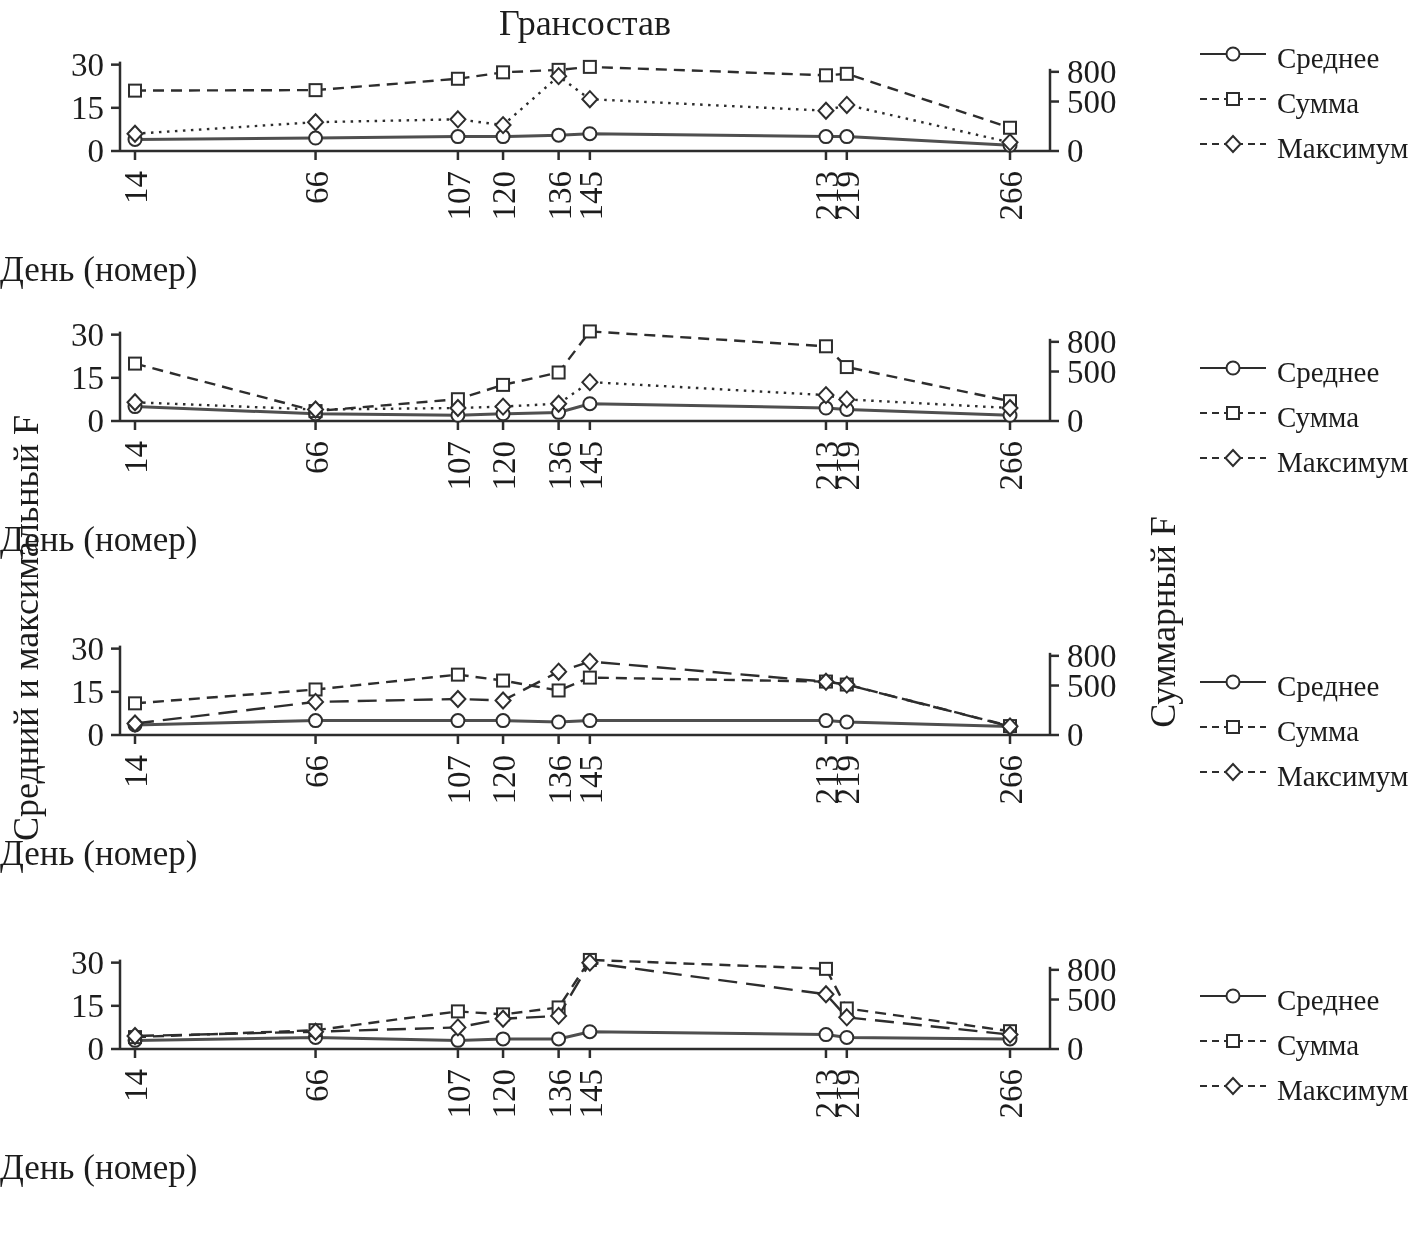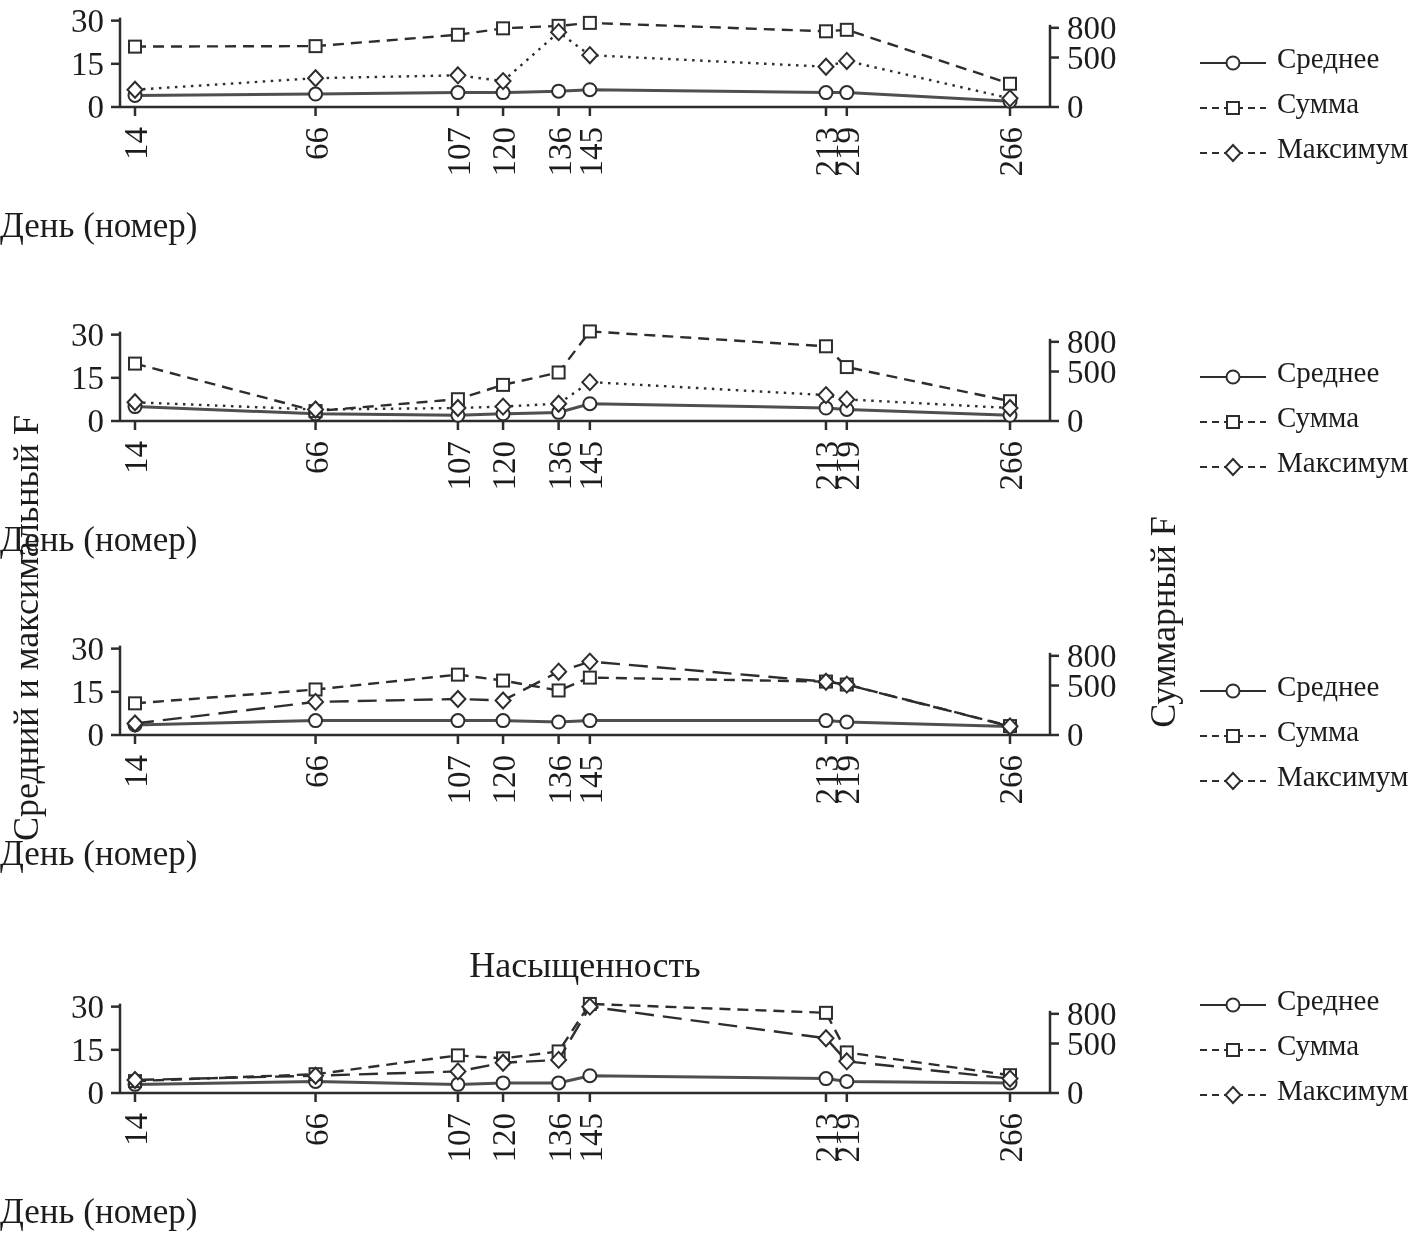--- a/index.html
+++ b/index.html
@@ -21,35 +21,134 @@
     text-align:left; font-size:35px;
   }
   .tick {
     font-size:33px; fill:#1c1c1c;
     font-family:"Liberation Serif","DejaVu Serif",serif;
   }
   .legend {
     position:absolute; left:1198px; top:42px; width:227px;
     display:flex; flex-direction:column; gap:12px;
   }
-  .legend-item { display:flex; align-items:flex-end; gap:9px; }
+  .legend-item { display:flex; align-items:flex-start; gap:9px; }
   .legend-label { font-size:29px; white-space:nowrap; }
   .side-label {
     position:absolute; white-space:nowrap; font-size:36px;
   }
   #ylabel-left  { top:628px; left:26px;   transform:translate(-50%,-50%) rotate(-90deg); }
   #ylabel-right { top:622px; left:1163px; transform:translate(-50%,-50%) rotate(-90deg); }
 </style>
 </head>
 <body>
 
 <div id="page">
 
   <div class="side-label" id="ylabel-left">Средний и максимальный F</div>
   <div class="side-label" id="ylabel-right">Суммарный F</div>
+
+  <section class="panel">
+    <div class="chart-title">Грансостав</div>
+    <svg class="plot" viewBox="0 0 1160 200">
+        <line x1="120" y1="17.63636363636364" x2="120" y2="107" stroke="#2d2d2d" stroke-width="2.5"></line>
+        <line x1="120" y1="107" x2="1050" y2="107" stroke="#2d2d2d" stroke-width="2.5"></line>
+        <line x1="1050" y1="24.83333333333333" x2="1050" y2="107" stroke="#2d2d2d" stroke-width="2.5"></line>
+        <line x1="111" y1="107" x2="120" y2="107" stroke="#2d2d2d" stroke-width="2.5"></line>
+        <text x="104" y="107" dy="0.34em" text-anchor="end" class="tick">0</text>
+        <line x1="111" y1="63.81818181818182" x2="120" y2="63.81818181818182" stroke="#2d2d2d" stroke-width="2.5"></line>
+        <text x="104" y="63.81818181818182" dy="0.34em" text-anchor="end" class="tick">15</text>
+        <line x1="111" y1="20.63636363636364" x2="120" y2="20.63636363636364" stroke="#2d2d2d" stroke-width="2.5"></line>
+        <text x="104" y="20.63636363636364" dy="0.34em" text-anchor="end" class="tick">30</text>
+        <line x1="1050" y1="107" x2="1059" y2="107" stroke="#2d2d2d" stroke-width="2.5"></line>
+        <text x="1067" y="107" dy="0.34em" text-anchor="start" class="tick">0</text>
+        <line x1="1050" y1="57.52083333333333" x2="1059" y2="57.52083333333333" stroke="#2d2d2d" stroke-width="2.5"></line>
+        <text x="1067" y="57.52083333333333" dy="0.34em" text-anchor="start" class="tick">500</text>
+        <line x1="1050" y1="27.83333333333333" x2="1059" y2="27.83333333333333" stroke="#2d2d2d" stroke-width="2.5"></line>
+        <text x="1067" y="27.83333333333333" dy="0.34em" text-anchor="start" class="tick">800</text>
+        <line x1="135" y1="107" x2="135" y2="116" stroke="#2d2d2d" stroke-width="2.5"></line>
+        <text transform="translate(147,127) rotate(-90)" text-anchor="end" class="tick">14</text>
+        <line x1="315.55555555555554" y1="107" x2="315.55555555555554" y2="116" stroke="#2d2d2d" stroke-width="2.5"></line>
+        <text transform="translate(327.55555555555554,127) rotate(-90)" text-anchor="end" class="tick">66</text>
+        <line x1="457.9166666666667" y1="107" x2="457.9166666666667" y2="116" stroke="#2d2d2d" stroke-width="2.5"></line>
+        <text transform="translate(469.9166666666667,127) rotate(-90)" text-anchor="end" class="tick">107</text>
+        <line x1="503.05555555555554" y1="107" x2="503.05555555555554" y2="116" stroke="#2d2d2d" stroke-width="2.5"></line>
+        <text transform="translate(515.0555555555555,127) rotate(-90)" text-anchor="end" class="tick">120</text>
+        <line x1="558.6111111111111" y1="107" x2="558.6111111111111" y2="116" stroke="#2d2d2d" stroke-width="2.5"></line>
+        <text transform="translate(570.6111111111111,127) rotate(-90)" text-anchor="end" class="tick">136</text>
+        <line x1="589.8611111111111" y1="107" x2="589.8611111111111" y2="116" stroke="#2d2d2d" stroke-width="2.5"></line>
+        <text transform="translate(601.8611111111111,127) rotate(-90)" text-anchor="end" class="tick">145</text>
+        <line x1="825.9722222222222" y1="107" x2="825.9722222222222" y2="116" stroke="#2d2d2d" stroke-width="2.5"></line>
+        <text transform="translate(837.9722222222222,127) rotate(-90)" text-anchor="end" class="tick">213</text>
+        <line x1="846.8055555555555" y1="107" x2="846.8055555555555" y2="116" stroke="#2d2d2d" stroke-width="2.5"></line>
+        <text transform="translate(858.8055555555555,127) rotate(-90)" text-anchor="end" class="tick">219</text>
+        <line x1="1010" y1="107" x2="1010" y2="116" stroke="#2d2d2d" stroke-width="2.5"></line>
+        <text transform="translate(1022,127) rotate(-90)" text-anchor="end" class="tick">266</text>
+        <g>
+          <path d="M135.0 95.5L315.6 94.0L457.9 92.6L503.1 92.6L558.6 91.2L589.9 89.7L826.0 92.6L846.8 92.6L1010.0 101.2" fill="none" stroke="#4f4f4f" stroke-width="3" stroke-dasharray=""></path>
+          <circle cx="135" cy="95.48484848484848" r="6.5" fill="#ffffff" stroke="#2d2d2d" stroke-width="2"></circle>
+          <circle cx="315.55555555555554" cy="94.04545454545455" r="6.5" fill="#ffffff" stroke="#2d2d2d" stroke-width="2"></circle>
+          <circle cx="457.9166666666667" cy="92.60606060606061" r="6.5" fill="#ffffff" stroke="#2d2d2d" stroke-width="2"></circle>
+          <circle cx="503.05555555555554" cy="92.60606060606061" r="6.5" fill="#ffffff" stroke="#2d2d2d" stroke-width="2"></circle>
+          <circle cx="558.6111111111111" cy="91.16666666666667" r="6.5" fill="#ffffff" stroke="#2d2d2d" stroke-width="2"></circle>
+          <circle cx="589.8611111111111" cy="89.72727272727272" r="6.5" fill="#ffffff" stroke="#2d2d2d" stroke-width="2"></circle>
+          <circle cx="825.9722222222222" cy="92.60606060606061" r="6.5" fill="#ffffff" stroke="#2d2d2d" stroke-width="2"></circle>
+          <circle cx="846.8055555555555" cy="92.60606060606061" r="6.5" fill="#ffffff" stroke="#2d2d2d" stroke-width="2"></circle>
+          <circle cx="1010" cy="101.24242424242425" r="6.5" fill="#ffffff" stroke="#2d2d2d" stroke-width="2"></circle>
+        </g>
+        <g>
+          <path d="M135.0 46.6L315.6 46.1L457.9 34.8L503.1 28.3L558.6 25.9L589.9 22.9L826.0 31.3L846.8 29.8L1010.0 83.7" fill="none" stroke="#2d2d2d" stroke-width="2.4" stroke-dasharray="11 7"></path>
+          <rect x="129" y="40.63541666666667" width="12" height="12" fill="#ffffff" stroke="#2d2d2d" stroke-width="2"></rect>
+          <rect x="309.55555555555554" y="40.140625" width="12" height="12" fill="#ffffff" stroke="#2d2d2d" stroke-width="2"></rect>
+          <rect x="451.9166666666667" y="28.76041666666667" width="12" height="12" fill="#ffffff" stroke="#2d2d2d" stroke-width="2"></rect>
+          <rect x="497.05555555555554" y="22.328125" width="12" height="12" fill="#ffffff" stroke="#2d2d2d" stroke-width="2"></rect>
+          <rect x="552.6111111111111" y="19.85416666666667" width="12" height="12" fill="#ffffff" stroke="#2d2d2d" stroke-width="2"></rect>
+          <rect x="583.8611111111111" y="16.88541666666667" width="12" height="12" fill="#ffffff" stroke="#2d2d2d" stroke-width="2"></rect>
+          <rect x="819.9722222222222" y="25.296875" width="12" height="12" fill="#ffffff" stroke="#2d2d2d" stroke-width="2"></rect>
+          <rect x="840.8055555555555" y="23.8125" width="12" height="12" fill="#ffffff" stroke="#2d2d2d" stroke-width="2"></rect>
+          <rect x="1004" y="77.74479166666667" width="12" height="12" fill="#ffffff" stroke="#2d2d2d" stroke-width="2"></rect>
+        </g>
+        <g>
+          <path d="M135.0 89.7L315.6 78.2L457.9 75.3L503.1 81.1L558.6 32.2L589.9 55.2L826.0 66.7L846.8 60.9L1010.0 98.4" fill="none" stroke="#2d2d2d" stroke-width="2.4" stroke-dasharray="2.5 5.5"></path>
+          <path d="M135 81.72727272727272L142.5 89.72727272727272L135 97.72727272727272L127.5 89.72727272727272Z" fill="#ffffff" stroke="#2d2d2d" stroke-width="2"></path>
+          <path d="M315.55555555555554 70.21212121212122L323.05555555555554 78.21212121212122L315.55555555555554 86.21212121212122L308.05555555555554 78.21212121212122Z" fill="#ffffff" stroke="#2d2d2d" stroke-width="2"></path>
+          <path d="M457.9166666666667 67.33333333333334L465.4166666666667 75.33333333333334L457.9166666666667 83.33333333333334L450.4166666666667 75.33333333333334Z" fill="#ffffff" stroke="#2d2d2d" stroke-width="2"></path>
+          <path d="M503.05555555555554 73.0909090909091L510.55555555555554 81.0909090909091L503.05555555555554 89.0909090909091L495.55555555555554 81.0909090909091Z" fill="#ffffff" stroke="#2d2d2d" stroke-width="2"></path>
+          <path d="M558.6111111111111 24.151515151515156L566.1111111111111 32.151515151515156L558.6111111111111 40.151515151515156L551.1111111111111 32.151515151515156Z" fill="#ffffff" stroke="#2d2d2d" stroke-width="2"></path>
+          <path d="M589.8611111111111 47.18181818181819L597.3611111111111 55.18181818181819L589.8611111111111 63.18181818181819L582.3611111111111 55.18181818181819Z" fill="#ffffff" stroke="#2d2d2d" stroke-width="2"></path>
+          <path d="M825.9722222222222 58.69696969696969L833.4722222222222 66.69696969696969L825.9722222222222 74.69696969696969L818.4722222222222 66.69696969696969Z" fill="#ffffff" stroke="#2d2d2d" stroke-width="2"></path>
+          <path d="M846.8055555555555 52.93939393939394L854.3055555555555 60.93939393939394L846.8055555555555 68.93939393939394L839.3055555555555 60.93939393939394Z" fill="#ffffff" stroke="#2d2d2d" stroke-width="2"></path>
+          <path d="M1010 90.36363636363636L1017.5 98.36363636363636L1010 106.36363636363636L1002.5 98.36363636363636Z" fill="#ffffff" stroke="#2d2d2d" stroke-width="2"></path>
+        </g>
+      </svg>
+    <div class="xlabel">День (номер)</div>
+    <div class="legend">
+        <div class="legend-item">
+          <svg width="70" height="24">
+            <line x1="2" y1="12" x2="68" y2="12" stroke="#2d2d2d" stroke-width="2.2" stroke-dasharray=""></line>
+            <circle cx="35" cy="12" r="6.5" fill="#ffffff" stroke="#2d2d2d" stroke-width="2"></circle>
+          </svg>
+          <span class="legend-label">Среднее</span>
+        </div>
+        <div class="legend-item">
+          <svg width="70" height="24">
+            <line x1="2" y1="12" x2="68" y2="12" stroke="#2d2d2d" stroke-width="2.2" stroke-dasharray="7 5"></line>
+            <rect x="29" y="6" width="12" height="12" fill="#ffffff" stroke="#2d2d2d" stroke-width="2"></rect>
+          </svg>
+          <span class="legend-label">Сумма</span>
+        </div>
+        <div class="legend-item">
+          <svg width="70" height="24">
+            <line x1="2" y1="12" x2="68" y2="12" stroke="#2d2d2d" stroke-width="2.2" stroke-dasharray="7 5"></line>
+            <path d="M35 4L42.5 12L35 20L27.5 12Z" fill="#ffffff" stroke="#2d2d2d" stroke-width="2"></path>
+          </svg>
+          <span class="legend-label">Максимум</span>
+        </div>
+      </div>
+  </section>
 
   <section class="panel">
     <svg class="plot" viewBox="0 0 1160 200">
         <line x1="120" y1="17.63636363636364" x2="120" y2="107" stroke="#2d2d2d" stroke-width="2.5"></line>
         <line x1="120" y1="107" x2="1050" y2="107" stroke="#2d2d2d" stroke-width="2.5"></line>
         <line x1="1050" y1="24.83333333333333" x2="1050" y2="107" stroke="#2d2d2d" stroke-width="2.5"></line>
         <line x1="111" y1="107" x2="120" y2="107" stroke="#2d2d2d" stroke-width="2.5"></line>
         <text x="104" y="107" dy="0.34em" text-anchor="end" class="tick">0</text>
         <line x1="111" y1="63.81818181818182" x2="120" y2="63.81818181818182" stroke="#2d2d2d" stroke-width="2.5"></line>
         <text x="104" y="63.81818181818182" dy="0.34em" text-anchor="end" class="tick">15</text>
@@ -73,54 +172,54 @@
         <text transform="translate(570.6111111111111,127) rotate(-90)" text-anchor="end" class="tick">136</text>
         <line x1="589.8611111111111" y1="107" x2="589.8611111111111" y2="116" stroke="#2d2d2d" stroke-width="2.5"></line>
         <text transform="translate(601.8611111111111,127) rotate(-90)" text-anchor="end" class="tick">145</text>
         <line x1="825.9722222222222" y1="107" x2="825.9722222222222" y2="116" stroke="#2d2d2d" stroke-width="2.5"></line>
         <text transform="translate(837.9722222222222,127) rotate(-90)" text-anchor="end" class="tick">213</text>
         <line x1="846.8055555555555" y1="107" x2="846.8055555555555" y2="116" stroke="#2d2d2d" stroke-width="2.5"></line>
         <text transform="translate(858.8055555555555,127) rotate(-90)" text-anchor="end" class="tick">219</text>
         <line x1="1010" y1="107" x2="1010" y2="116" stroke="#2d2d2d" stroke-width="2.5"></line>
         <text transform="translate(1022,127) rotate(-90)" text-anchor="end" class="tick">266</text>
         <g>
-          <path d="M135.0 95.5L315.6 94.0L457.9 92.6L503.1 92.6L558.6 91.2L589.9 89.7L826.0 92.6L846.8 92.6L1010.0 101.2" fill="none" stroke="#4f4f4f" stroke-width="3" stroke-dasharray=""></path>
-          <circle cx="135" cy="95.48484848484848" r="6.5" fill="#ffffff" stroke="#2d2d2d" stroke-width="2"></circle>
-          <circle cx="315.55555555555554" cy="94.04545454545455" r="6.5" fill="#ffffff" stroke="#2d2d2d" stroke-width="2"></circle>
-          <circle cx="457.9166666666667" cy="92.60606060606061" r="6.5" fill="#ffffff" stroke="#2d2d2d" stroke-width="2"></circle>
-          <circle cx="503.05555555555554" cy="92.60606060606061" r="6.5" fill="#ffffff" stroke="#2d2d2d" stroke-width="2"></circle>
-          <circle cx="558.6111111111111" cy="91.16666666666667" r="6.5" fill="#ffffff" stroke="#2d2d2d" stroke-width="2"></circle>
+          <path d="M135.0 92.6L315.6 99.8L457.9 101.2L503.1 99.8L558.6 98.4L589.9 89.7L826.0 94.0L846.8 95.5L1010.0 101.2" fill="none" stroke="#4f4f4f" stroke-width="3" stroke-dasharray=""></path>
+          <circle cx="135" cy="92.60606060606061" r="6.5" fill="#ffffff" stroke="#2d2d2d" stroke-width="2"></circle>
+          <circle cx="315.55555555555554" cy="99.8030303030303" r="6.5" fill="#ffffff" stroke="#2d2d2d" stroke-width="2"></circle>
+          <circle cx="457.9166666666667" cy="101.24242424242425" r="6.5" fill="#ffffff" stroke="#2d2d2d" stroke-width="2"></circle>
+          <circle cx="503.05555555555554" cy="99.8030303030303" r="6.5" fill="#ffffff" stroke="#2d2d2d" stroke-width="2"></circle>
+          <circle cx="558.6111111111111" cy="98.36363636363636" r="6.5" fill="#ffffff" stroke="#2d2d2d" stroke-width="2"></circle>
           <circle cx="589.8611111111111" cy="89.72727272727272" r="6.5" fill="#ffffff" stroke="#2d2d2d" stroke-width="2"></circle>
-          <circle cx="825.9722222222222" cy="92.60606060606061" r="6.5" fill="#ffffff" stroke="#2d2d2d" stroke-width="2"></circle>
-          <circle cx="846.8055555555555" cy="92.60606060606061" r="6.5" fill="#ffffff" stroke="#2d2d2d" stroke-width="2"></circle>
+          <circle cx="825.9722222222222" cy="94.04545454545455" r="6.5" fill="#ffffff" stroke="#2d2d2d" stroke-width="2"></circle>
+          <circle cx="846.8055555555555" cy="95.48484848484848" r="6.5" fill="#ffffff" stroke="#2d2d2d" stroke-width="2"></circle>
           <circle cx="1010" cy="101.24242424242425" r="6.5" fill="#ffffff" stroke="#2d2d2d" stroke-width="2"></circle>
         </g>
         <g>
-          <path d="M135.0 46.6L315.6 46.1L457.9 34.8L503.1 28.3L558.6 25.9L589.9 22.9L826.0 31.3L846.8 29.8L1010.0 83.7" fill="none" stroke="#2d2d2d" stroke-width="2.4" stroke-dasharray="11 7"></path>
-          <rect x="129" y="40.63541666666667" width="12" height="12" fill="#ffffff" stroke="#2d2d2d" stroke-width="2"></rect>
-          <rect x="309.55555555555554" y="40.140625" width="12" height="12" fill="#ffffff" stroke="#2d2d2d" stroke-width="2"></rect>
-          <rect x="451.9166666666667" y="28.76041666666667" width="12" height="12" fill="#ffffff" stroke="#2d2d2d" stroke-width="2"></rect>
-          <rect x="497.05555555555554" y="22.328125" width="12" height="12" fill="#ffffff" stroke="#2d2d2d" stroke-width="2"></rect>
-          <rect x="552.6111111111111" y="19.85416666666667" width="12" height="12" fill="#ffffff" stroke="#2d2d2d" stroke-width="2"></rect>
-          <rect x="583.8611111111111" y="16.88541666666667" width="12" height="12" fill="#ffffff" stroke="#2d2d2d" stroke-width="2"></rect>
-          <rect x="819.9722222222222" y="25.296875" width="12" height="12" fill="#ffffff" stroke="#2d2d2d" stroke-width="2"></rect>
-          <rect x="840.8055555555555" y="23.8125" width="12" height="12" fill="#ffffff" stroke="#2d2d2d" stroke-width="2"></rect>
-          <rect x="1004" y="77.74479166666667" width="12" height="12" fill="#ffffff" stroke="#2d2d2d" stroke-width="2"></rect>
-        </g>
-        <g>
-          <path d="M135.0 89.7L315.6 78.2L457.9 75.3L503.1 81.1L558.6 32.2L589.9 55.2L826.0 66.7L846.8 60.9L1010.0 98.4" fill="none" stroke="#2d2d2d" stroke-width="2.4" stroke-dasharray="2.5 5.5"></path>
-          <path d="M135 81.72727272727272L142.5 89.72727272727272L135 97.72727272727272L127.5 89.72727272727272Z" fill="#ffffff" stroke="#2d2d2d" stroke-width="2"></path>
-          <path d="M315.55555555555554 70.21212121212122L323.05555555555554 78.21212121212122L315.55555555555554 86.21212121212122L308.05555555555554 78.21212121212122Z" fill="#ffffff" stroke="#2d2d2d" stroke-width="2"></path>
-          <path d="M457.9166666666667 67.33333333333334L465.4166666666667 75.33333333333334L457.9166666666667 83.33333333333334L450.4166666666667 75.33333333333334Z" fill="#ffffff" stroke="#2d2d2d" stroke-width="2"></path>
-          <path d="M503.05555555555554 73.0909090909091L510.55555555555554 81.0909090909091L503.05555555555554 89.0909090909091L495.55555555555554 81.0909090909091Z" fill="#ffffff" stroke="#2d2d2d" stroke-width="2"></path>
-          <path d="M558.6111111111111 24.151515151515156L566.1111111111111 32.151515151515156L558.6111111111111 40.151515151515156L551.1111111111111 32.151515151515156Z" fill="#ffffff" stroke="#2d2d2d" stroke-width="2"></path>
-          <path d="M589.8611111111111 47.18181818181819L597.3611111111111 55.18181818181819L589.8611111111111 63.18181818181819L582.3611111111111 55.18181818181819Z" fill="#ffffff" stroke="#2d2d2d" stroke-width="2"></path>
-          <path d="M825.9722222222222 58.69696969696969L833.4722222222222 66.69696969696969L825.9722222222222 74.69696969696969L818.4722222222222 66.69696969696969Z" fill="#ffffff" stroke="#2d2d2d" stroke-width="2"></path>
-          <path d="M846.8055555555555 52.93939393939394L854.3055555555555 60.93939393939394L846.8055555555555 68.93939393939394L839.3055555555555 60.93939393939394Z" fill="#ffffff" stroke="#2d2d2d" stroke-width="2"></path>
-          <path d="M1010 90.36363636363636L1017.5 98.36363636363636L1010 106.36363636363636L1002.5 98.36363636363636Z" fill="#ffffff" stroke="#2d2d2d" stroke-width="2"></path>
+          <path d="M135.0 49.6L315.6 97.1L457.9 85.2L503.1 70.9L558.6 58.5L589.9 17.4L826.0 32.3L846.8 53.1L1010.0 87.2" fill="none" stroke="#2d2d2d" stroke-width="2.4" stroke-dasharray="11 7"></path>
+          <rect x="129" y="43.60416666666667" width="12" height="12" fill="#ffffff" stroke="#2d2d2d" stroke-width="2"></rect>
+          <rect x="309.55555555555554" y="91.10416666666667" width="12" height="12" fill="#ffffff" stroke="#2d2d2d" stroke-width="2"></rect>
+          <rect x="451.9166666666667" y="79.22916666666667" width="12" height="12" fill="#ffffff" stroke="#2d2d2d" stroke-width="2"></rect>
+          <rect x="497.05555555555554" y="64.88020833333334" width="12" height="12" fill="#ffffff" stroke="#2d2d2d" stroke-width="2"></rect>
+          <rect x="552.6111111111111" y="52.51041666666667" width="12" height="12" fill="#ffffff" stroke="#2d2d2d" stroke-width="2"></rect>
+          <rect x="583.8611111111111" y="11.442708333333329" width="12" height="12" fill="#ffffff" stroke="#2d2d2d" stroke-width="2"></rect>
+          <rect x="819.9722222222222" y="26.28645833333333" width="12" height="12" fill="#ffffff" stroke="#2d2d2d" stroke-width="2"></rect>
+          <rect x="840.8055555555555" y="47.06770833333333" width="12" height="12" fill="#ffffff" stroke="#2d2d2d" stroke-width="2"></rect>
+          <rect x="1004" y="81.20833333333333" width="12" height="12" fill="#ffffff" stroke="#2d2d2d" stroke-width="2"></rect>
+        </g>
+        <g>
+          <path d="M135.0 88.3L315.6 95.5L457.9 94.0L503.1 92.6L558.6 89.7L589.9 68.1L826.0 81.1L846.8 85.4L1010.0 94.0" fill="none" stroke="#2d2d2d" stroke-width="2.4" stroke-dasharray="2.5 5.5"></path>
+          <path d="M135 80.28787878787878L142.5 88.28787878787878L135 96.28787878787878L127.5 88.28787878787878Z" fill="#ffffff" stroke="#2d2d2d" stroke-width="2"></path>
+          <path d="M315.55555555555554 87.48484848484848L323.05555555555554 95.48484848484848L315.55555555555554 103.48484848484848L308.05555555555554 95.48484848484848Z" fill="#ffffff" stroke="#2d2d2d" stroke-width="2"></path>
+          <path d="M457.9166666666667 86.04545454545455L465.4166666666667 94.04545454545455L457.9166666666667 102.04545454545455L450.4166666666667 94.04545454545455Z" fill="#ffffff" stroke="#2d2d2d" stroke-width="2"></path>
+          <path d="M503.05555555555554 84.60606060606061L510.55555555555554 92.60606060606061L503.05555555555554 100.60606060606061L495.55555555555554 92.60606060606061Z" fill="#ffffff" stroke="#2d2d2d" stroke-width="2"></path>
+          <path d="M558.6111111111111 81.72727272727272L566.1111111111111 89.72727272727272L558.6111111111111 97.72727272727272L551.1111111111111 89.72727272727272Z" fill="#ffffff" stroke="#2d2d2d" stroke-width="2"></path>
+          <path d="M589.8611111111111 60.136363636363626L597.3611111111111 68.13636363636363L589.8611111111111 76.13636363636363L582.3611111111111 68.13636363636363Z" fill="#ffffff" stroke="#2d2d2d" stroke-width="2"></path>
+          <path d="M825.9722222222222 73.0909090909091L833.4722222222222 81.0909090909091L825.9722222222222 89.0909090909091L818.4722222222222 81.0909090909091Z" fill="#ffffff" stroke="#2d2d2d" stroke-width="2"></path>
+          <path d="M846.8055555555555 77.4090909090909L854.3055555555555 85.4090909090909L846.8055555555555 93.4090909090909L839.3055555555555 85.4090909090909Z" fill="#ffffff" stroke="#2d2d2d" stroke-width="2"></path>
+          <path d="M1010 86.04545454545455L1017.5 94.04545454545455L1010 102.04545454545455L1002.5 94.04545454545455Z" fill="#ffffff" stroke="#2d2d2d" stroke-width="2"></path>
         </g>
       </svg>
     <div class="xlabel">День (номер)</div>
     <div class="legend">
         <div class="legend-item">
           <svg width="70" height="24">
             <line x1="2" y1="12" x2="68" y2="12" stroke="#2d2d2d" stroke-width="2.2" stroke-dasharray=""></line>
             <circle cx="35" cy="12" r="6.5" fill="#ffffff" stroke="#2d2d2d" stroke-width="2"></circle>
           </svg>
           <span class="legend-label">Среднее</span>
@@ -171,54 +270,54 @@
         <text transform="translate(570.6111111111111,127) rotate(-90)" text-anchor="end" class="tick">136</text>
         <line x1="589.8611111111111" y1="107" x2="589.8611111111111" y2="116" stroke="#2d2d2d" stroke-width="2.5"></line>
         <text transform="translate(601.8611111111111,127) rotate(-90)" text-anchor="end" class="tick">145</text>
         <line x1="825.9722222222222" y1="107" x2="825.9722222222222" y2="116" stroke="#2d2d2d" stroke-width="2.5"></line>
         <text transform="translate(837.9722222222222,127) rotate(-90)" text-anchor="end" class="tick">213</text>
         <line x1="846.8055555555555" y1="107" x2="846.8055555555555" y2="116" stroke="#2d2d2d" stroke-width="2.5"></line>
         <text transform="translate(858.8055555555555,127) rotate(-90)" text-anchor="end" class="tick">219</text>
         <line x1="1010" y1="107" x2="1010" y2="116" stroke="#2d2d2d" stroke-width="2.5"></line>
         <text transform="translate(1022,127) rotate(-90)" text-anchor="end" class="tick">266</text>
         <g>
-          <path d="M135.0 92.6L315.6 99.8L457.9 101.2L503.1 99.8L558.6 98.4L589.9 89.7L826.0 94.0L846.8 95.5L1010.0 101.2" fill="none" stroke="#4f4f4f" stroke-width="3" stroke-dasharray=""></path>
-          <circle cx="135" cy="92.60606060606061" r="6.5" fill="#ffffff" stroke="#2d2d2d" stroke-width="2"></circle>
-          <circle cx="315.55555555555554" cy="99.8030303030303" r="6.5" fill="#ffffff" stroke="#2d2d2d" stroke-width="2"></circle>
-          <circle cx="457.9166666666667" cy="101.24242424242425" r="6.5" fill="#ffffff" stroke="#2d2d2d" stroke-width="2"></circle>
-          <circle cx="503.05555555555554" cy="99.8030303030303" r="6.5" fill="#ffffff" stroke="#2d2d2d" stroke-width="2"></circle>
-          <circle cx="558.6111111111111" cy="98.36363636363636" r="6.5" fill="#ffffff" stroke="#2d2d2d" stroke-width="2"></circle>
-          <circle cx="589.8611111111111" cy="89.72727272727272" r="6.5" fill="#ffffff" stroke="#2d2d2d" stroke-width="2"></circle>
-          <circle cx="825.9722222222222" cy="94.04545454545455" r="6.5" fill="#ffffff" stroke="#2d2d2d" stroke-width="2"></circle>
-          <circle cx="846.8055555555555" cy="95.48484848484848" r="6.5" fill="#ffffff" stroke="#2d2d2d" stroke-width="2"></circle>
-          <circle cx="1010" cy="101.24242424242425" r="6.5" fill="#ffffff" stroke="#2d2d2d" stroke-width="2"></circle>
-        </g>
-        <g>
-          <path d="M135.0 49.6L315.6 97.1L457.9 85.2L503.1 70.9L558.6 58.5L589.9 17.4L826.0 32.3L846.8 53.1L1010.0 87.2" fill="none" stroke="#2d2d2d" stroke-width="2.4" stroke-dasharray="11 7"></path>
-          <rect x="129" y="43.60416666666667" width="12" height="12" fill="#ffffff" stroke="#2d2d2d" stroke-width="2"></rect>
-          <rect x="309.55555555555554" y="91.10416666666667" width="12" height="12" fill="#ffffff" stroke="#2d2d2d" stroke-width="2"></rect>
-          <rect x="451.9166666666667" y="79.22916666666667" width="12" height="12" fill="#ffffff" stroke="#2d2d2d" stroke-width="2"></rect>
-          <rect x="497.05555555555554" y="64.88020833333334" width="12" height="12" fill="#ffffff" stroke="#2d2d2d" stroke-width="2"></rect>
-          <rect x="552.6111111111111" y="52.51041666666667" width="12" height="12" fill="#ffffff" stroke="#2d2d2d" stroke-width="2"></rect>
-          <rect x="583.8611111111111" y="11.442708333333329" width="12" height="12" fill="#ffffff" stroke="#2d2d2d" stroke-width="2"></rect>
-          <rect x="819.9722222222222" y="26.28645833333333" width="12" height="12" fill="#ffffff" stroke="#2d2d2d" stroke-width="2"></rect>
-          <rect x="840.8055555555555" y="47.06770833333333" width="12" height="12" fill="#ffffff" stroke="#2d2d2d" stroke-width="2"></rect>
-          <rect x="1004" y="81.20833333333333" width="12" height="12" fill="#ffffff" stroke="#2d2d2d" stroke-width="2"></rect>
-        </g>
-        <g>
-          <path d="M135.0 88.3L315.6 95.5L457.9 94.0L503.1 92.6L558.6 89.7L589.9 68.1L826.0 81.1L846.8 85.4L1010.0 94.0" fill="none" stroke="#2d2d2d" stroke-width="2.4" stroke-dasharray="2.5 5.5"></path>
-          <path d="M135 80.28787878787878L142.5 88.28787878787878L135 96.28787878787878L127.5 88.28787878787878Z" fill="#ffffff" stroke="#2d2d2d" stroke-width="2"></path>
-          <path d="M315.55555555555554 87.48484848484848L323.05555555555554 95.48484848484848L315.55555555555554 103.48484848484848L308.05555555555554 95.48484848484848Z" fill="#ffffff" stroke="#2d2d2d" stroke-width="2"></path>
-          <path d="M457.9166666666667 86.04545454545455L465.4166666666667 94.04545454545455L457.9166666666667 102.04545454545455L450.4166666666667 94.04545454545455Z" fill="#ffffff" stroke="#2d2d2d" stroke-width="2"></path>
-          <path d="M503.05555555555554 84.60606060606061L510.55555555555554 92.60606060606061L503.05555555555554 100.60606060606061L495.55555555555554 92.60606060606061Z" fill="#ffffff" stroke="#2d2d2d" stroke-width="2"></path>
-          <path d="M558.6111111111111 81.72727272727272L566.1111111111111 89.72727272727272L558.6111111111111 97.72727272727272L551.1111111111111 89.72727272727272Z" fill="#ffffff" stroke="#2d2d2d" stroke-width="2"></path>
-          <path d="M589.8611111111111 60.136363636363626L597.3611111111111 68.13636363636363L589.8611111111111 76.13636363636363L582.3611111111111 68.13636363636363Z" fill="#ffffff" stroke="#2d2d2d" stroke-width="2"></path>
-          <path d="M825.9722222222222 73.0909090909091L833.4722222222222 81.0909090909091L825.9722222222222 89.0909090909091L818.4722222222222 81.0909090909091Z" fill="#ffffff" stroke="#2d2d2d" stroke-width="2"></path>
-          <path d="M846.8055555555555 77.4090909090909L854.3055555555555 85.4090909090909L846.8055555555555 93.4090909090909L839.3055555555555 85.4090909090909Z" fill="#ffffff" stroke="#2d2d2d" stroke-width="2"></path>
-          <path d="M1010 86.04545454545455L1017.5 94.04545454545455L1010 102.04545454545455L1002.5 94.04545454545455Z" fill="#ffffff" stroke="#2d2d2d" stroke-width="2"></path>
+          <path d="M135.0 96.9L315.6 92.6L457.9 92.6L503.1 92.6L558.6 94.0L589.9 92.6L826.0 92.6L846.8 94.0L1010.0 98.4" fill="none" stroke="#4f4f4f" stroke-width="3" stroke-dasharray=""></path>
+          <circle cx="135" cy="96.92424242424242" r="6.5" fill="#ffffff" stroke="#2d2d2d" stroke-width="2"></circle>
+          <circle cx="315.55555555555554" cy="92.60606060606061" r="6.5" fill="#ffffff" stroke="#2d2d2d" stroke-width="2"></circle>
+          <circle cx="457.9166666666667" cy="92.60606060606061" r="6.5" fill="#ffffff" stroke="#2d2d2d" stroke-width="2"></circle>
+          <circle cx="503.05555555555554" cy="92.60606060606061" r="6.5" fill="#ffffff" stroke="#2d2d2d" stroke-width="2"></circle>
+          <circle cx="558.6111111111111" cy="94.04545454545455" r="6.5" fill="#ffffff" stroke="#2d2d2d" stroke-width="2"></circle>
+          <circle cx="589.8611111111111" cy="92.60606060606061" r="6.5" fill="#ffffff" stroke="#2d2d2d" stroke-width="2"></circle>
+          <circle cx="825.9722222222222" cy="92.60606060606061" r="6.5" fill="#ffffff" stroke="#2d2d2d" stroke-width="2"></circle>
+          <circle cx="846.8055555555555" cy="94.04545454545455" r="6.5" fill="#ffffff" stroke="#2d2d2d" stroke-width="2"></circle>
+          <circle cx="1010" cy="98.36363636363636" r="6.5" fill="#ffffff" stroke="#2d2d2d" stroke-width="2"></circle>
+        </g>
+        <g>
+          <path d="M135.0 75.3L315.6 61.5L457.9 46.6L503.1 52.6L558.6 62.5L589.9 49.6L826.0 53.6L846.8 56.5L1010.0 98.1" fill="none" stroke="#2d2d2d" stroke-width="2.4" stroke-dasharray="11 7"></path>
+          <rect x="129" y="69.33333333333334" width="12" height="12" fill="#ffffff" stroke="#2d2d2d" stroke-width="2"></rect>
+          <rect x="309.55555555555554" y="55.479166666666664" width="12" height="12" fill="#ffffff" stroke="#2d2d2d" stroke-width="2"></rect>
+          <rect x="451.9166666666667" y="40.63541666666667" width="12" height="12" fill="#ffffff" stroke="#2d2d2d" stroke-width="2"></rect>
+          <rect x="497.05555555555554" y="46.57291666666667" width="12" height="12" fill="#ffffff" stroke="#2d2d2d" stroke-width="2"></rect>
+          <rect x="552.6111111111111" y="56.46875" width="12" height="12" fill="#ffffff" stroke="#2d2d2d" stroke-width="2"></rect>
+          <rect x="583.8611111111111" y="43.60416666666667" width="12" height="12" fill="#ffffff" stroke="#2d2d2d" stroke-width="2"></rect>
+          <rect x="819.9722222222222" y="47.5625" width="12" height="12" fill="#ffffff" stroke="#2d2d2d" stroke-width="2"></rect>
+          <rect x="840.8055555555555" y="50.53125" width="12" height="12" fill="#ffffff" stroke="#2d2d2d" stroke-width="2"></rect>
+          <rect x="1004" y="92.09375" width="12" height="12" fill="#ffffff" stroke="#2d2d2d" stroke-width="2"></rect>
+        </g>
+        <g>
+          <path d="M135.0 95.5L315.6 73.9L457.9 71.0L503.1 72.5L558.6 43.7L589.9 33.6L826.0 53.7L846.8 56.6L1010.0 98.4" fill="none" stroke="#2d2d2d" stroke-width="2.4" stroke-dasharray="19 9"></path>
+          <path d="M135 87.48484848484848L142.5 95.48484848484848L135 103.48484848484848L127.5 95.48484848484848Z" fill="#ffffff" stroke="#2d2d2d" stroke-width="2"></path>
+          <path d="M315.55555555555554 65.89393939393939L323.05555555555554 73.89393939393939L315.55555555555554 81.89393939393939L308.05555555555554 73.89393939393939Z" fill="#ffffff" stroke="#2d2d2d" stroke-width="2"></path>
+          <path d="M457.9166666666667 63.015151515151516L465.4166666666667 71.01515151515152L457.9166666666667 79.01515151515152L450.4166666666667 71.01515151515152Z" fill="#ffffff" stroke="#2d2d2d" stroke-width="2"></path>
+          <path d="M503.05555555555554 64.45454545454545L510.55555555555554 72.45454545454545L503.05555555555554 80.45454545454545L495.55555555555554 72.45454545454545Z" fill="#ffffff" stroke="#2d2d2d" stroke-width="2"></path>
+          <path d="M558.6111111111111 35.66666666666667L566.1111111111111 43.66666666666667L558.6111111111111 51.66666666666667L551.1111111111111 43.66666666666667Z" fill="#ffffff" stroke="#2d2d2d" stroke-width="2"></path>
+          <path d="M589.8611111111111 25.590909090909093L597.3611111111111 33.59090909090909L589.8611111111111 41.59090909090909L582.3611111111111 33.59090909090909Z" fill="#ffffff" stroke="#2d2d2d" stroke-width="2"></path>
+          <path d="M825.9722222222222 45.74242424242425L833.4722222222222 53.74242424242425L825.9722222222222 61.74242424242425L818.4722222222222 53.74242424242425Z" fill="#ffffff" stroke="#2d2d2d" stroke-width="2"></path>
+          <path d="M846.8055555555555 48.621212121212125L854.3055555555555 56.621212121212125L846.8055555555555 64.62121212121212L839.3055555555555 56.621212121212125Z" fill="#ffffff" stroke="#2d2d2d" stroke-width="2"></path>
+          <path d="M1010 90.36363636363636L1017.5 98.36363636363636L1010 106.36363636363636L1002.5 98.36363636363636Z" fill="#ffffff" stroke="#2d2d2d" stroke-width="2"></path>
         </g>
       </svg>
     <div class="xlabel">День (номер)</div>
     <div class="legend">
         <div class="legend-item">
           <svg width="70" height="24">
             <line x1="2" y1="12" x2="68" y2="12" stroke="#2d2d2d" stroke-width="2.2" stroke-dasharray=""></line>
             <circle cx="35" cy="12" r="6.5" fill="#ffffff" stroke="#2d2d2d" stroke-width="2"></circle>
           </svg>
           <span class="legend-label">Среднее</span>
@@ -269,119 +368,20 @@
         <text transform="translate(570.6111111111111,127) rotate(-90)" text-anchor="end" class="tick">136</text>
         <line x1="589.8611111111111" y1="107" x2="589.8611111111111" y2="116" stroke="#2d2d2d" stroke-width="2.5"></line>
         <text transform="translate(601.8611111111111,127) rotate(-90)" text-anchor="end" class="tick">145</text>
         <line x1="825.9722222222222" y1="107" x2="825.9722222222222" y2="116" stroke="#2d2d2d" stroke-width="2.5"></line>
         <text transform="translate(837.9722222222222,127) rotate(-90)" text-anchor="end" class="tick">213</text>
         <line x1="846.8055555555555" y1="107" x2="846.8055555555555" y2="116" stroke="#2d2d2d" stroke-width="2.5"></line>
         <text transform="translate(858.8055555555555,127) rotate(-90)" text-anchor="end" class="tick">219</text>
         <line x1="1010" y1="107" x2="1010" y2="116" stroke="#2d2d2d" stroke-width="2.5"></line>
         <text transform="translate(1022,127) rotate(-90)" text-anchor="end" class="tick">266</text>
         <g>
-          <path d="M135.0 96.9L315.6 92.6L457.9 92.6L503.1 92.6L558.6 94.0L589.9 92.6L826.0 92.6L846.8 94.0L1010.0 98.4" fill="none" stroke="#4f4f4f" stroke-width="3" stroke-dasharray=""></path>
-          <circle cx="135" cy="96.92424242424242" r="6.5" fill="#ffffff" stroke="#2d2d2d" stroke-width="2"></circle>
-          <circle cx="315.55555555555554" cy="92.60606060606061" r="6.5" fill="#ffffff" stroke="#2d2d2d" stroke-width="2"></circle>
-          <circle cx="457.9166666666667" cy="92.60606060606061" r="6.5" fill="#ffffff" stroke="#2d2d2d" stroke-width="2"></circle>
-          <circle cx="503.05555555555554" cy="92.60606060606061" r="6.5" fill="#ffffff" stroke="#2d2d2d" stroke-width="2"></circle>
-          <circle cx="558.6111111111111" cy="94.04545454545455" r="6.5" fill="#ffffff" stroke="#2d2d2d" stroke-width="2"></circle>
-          <circle cx="589.8611111111111" cy="92.60606060606061" r="6.5" fill="#ffffff" stroke="#2d2d2d" stroke-width="2"></circle>
-          <circle cx="825.9722222222222" cy="92.60606060606061" r="6.5" fill="#ffffff" stroke="#2d2d2d" stroke-width="2"></circle>
-          <circle cx="846.8055555555555" cy="94.04545454545455" r="6.5" fill="#ffffff" stroke="#2d2d2d" stroke-width="2"></circle>
-          <circle cx="1010" cy="98.36363636363636" r="6.5" fill="#ffffff" stroke="#2d2d2d" stroke-width="2"></circle>
-        </g>
-        <g>
-          <path d="M135.0 75.3L315.6 61.5L457.9 46.6L503.1 52.6L558.6 62.5L589.9 49.6L826.0 53.6L846.8 56.5L1010.0 98.1" fill="none" stroke="#2d2d2d" stroke-width="2.4" stroke-dasharray="11 7"></path>
-          <rect x="129" y="69.33333333333334" width="12" height="12" fill="#ffffff" stroke="#2d2d2d" stroke-width="2"></rect>
-          <rect x="309.55555555555554" y="55.479166666666664" width="12" height="12" fill="#ffffff" stroke="#2d2d2d" stroke-width="2"></rect>
-          <rect x="451.9166666666667" y="40.63541666666667" width="12" height="12" fill="#ffffff" stroke="#2d2d2d" stroke-width="2"></rect>
-          <rect x="497.05555555555554" y="46.57291666666667" width="12" height="12" fill="#ffffff" stroke="#2d2d2d" stroke-width="2"></rect>
-          <rect x="552.6111111111111" y="56.46875" width="12" height="12" fill="#ffffff" stroke="#2d2d2d" stroke-width="2"></rect>
-          <rect x="583.8611111111111" y="43.60416666666667" width="12" height="12" fill="#ffffff" stroke="#2d2d2d" stroke-width="2"></rect>
-          <rect x="819.9722222222222" y="47.5625" width="12" height="12" fill="#ffffff" stroke="#2d2d2d" stroke-width="2"></rect>
-          <rect x="840.8055555555555" y="50.53125" width="12" height="12" fill="#ffffff" stroke="#2d2d2d" stroke-width="2"></rect>
-          <rect x="1004" y="92.09375" width="12" height="12" fill="#ffffff" stroke="#2d2d2d" stroke-width="2"></rect>
-        </g>
-        <g>
-          <path d="M135.0 95.5L315.6 73.9L457.9 71.0L503.1 72.5L558.6 43.7L589.9 33.6L826.0 53.7L846.8 56.6L1010.0 98.4" fill="none" stroke="#2d2d2d" stroke-width="2.4" stroke-dasharray="19 9"></path>
-          <path d="M135 87.48484848484848L142.5 95.48484848484848L135 103.48484848484848L127.5 95.48484848484848Z" fill="#ffffff" stroke="#2d2d2d" stroke-width="2"></path>
-          <path d="M315.55555555555554 65.89393939393939L323.05555555555554 73.89393939393939L315.55555555555554 81.89393939393939L308.05555555555554 73.89393939393939Z" fill="#ffffff" stroke="#2d2d2d" stroke-width="2"></path>
-          <path d="M457.9166666666667 63.015151515151516L465.4166666666667 71.01515151515152L457.9166666666667 79.01515151515152L450.4166666666667 71.01515151515152Z" fill="#ffffff" stroke="#2d2d2d" stroke-width="2"></path>
-          <path d="M503.05555555555554 64.45454545454545L510.55555555555554 72.45454545454545L503.05555555555554 80.45454545454545L495.55555555555554 72.45454545454545Z" fill="#ffffff" stroke="#2d2d2d" stroke-width="2"></path>
-          <path d="M558.6111111111111 35.66666666666667L566.1111111111111 43.66666666666667L558.6111111111111 51.66666666666667L551.1111111111111 43.66666666666667Z" fill="#ffffff" stroke="#2d2d2d" stroke-width="2"></path>
-          <path d="M589.8611111111111 25.590909090909093L597.3611111111111 33.59090909090909L589.8611111111111 41.59090909090909L582.3611111111111 33.59090909090909Z" fill="#ffffff" stroke="#2d2d2d" stroke-width="2"></path>
-          <path d="M825.9722222222222 45.74242424242425L833.4722222222222 53.74242424242425L825.9722222222222 61.74242424242425L818.4722222222222 53.74242424242425Z" fill="#ffffff" stroke="#2d2d2d" stroke-width="2"></path>
-          <path d="M846.8055555555555 48.621212121212125L854.3055555555555 56.621212121212125L846.8055555555555 64.62121212121212L839.3055555555555 56.621212121212125Z" fill="#ffffff" stroke="#2d2d2d" stroke-width="2"></path>
-          <path d="M1010 90.36363636363636L1017.5 98.36363636363636L1010 106.36363636363636L1002.5 98.36363636363636Z" fill="#ffffff" stroke="#2d2d2d" stroke-width="2"></path>
-        </g>
-      </svg>
-    <div class="xlabel">День (номер)</div>
-    <div class="legend">
-        <div class="legend-item">
-          <svg width="70" height="24">
-            <line x1="2" y1="12" x2="68" y2="12" stroke="#2d2d2d" stroke-width="2.2" stroke-dasharray=""></line>
-            <circle cx="35" cy="12" r="6.5" fill="#ffffff" stroke="#2d2d2d" stroke-width="2"></circle>
-          </svg>
-          <span class="legend-label">Среднее</span>
-        </div>
-        <div class="legend-item">
-          <svg width="70" height="24">
-            <line x1="2" y1="12" x2="68" y2="12" stroke="#2d2d2d" stroke-width="2.2" stroke-dasharray="7 5"></line>
-            <rect x="29" y="6" width="12" height="12" fill="#ffffff" stroke="#2d2d2d" stroke-width="2"></rect>
-          </svg>
-          <span class="legend-label">Сумма</span>
-        </div>
-        <div class="legend-item">
-          <svg width="70" height="24">
-            <line x1="2" y1="12" x2="68" y2="12" stroke="#2d2d2d" stroke-width="2.2" stroke-dasharray="7 5"></line>
-            <path d="M35 4L42.5 12L35 20L27.5 12Z" fill="#ffffff" stroke="#2d2d2d" stroke-width="2"></path>
-          </svg>
-          <span class="legend-label">Максимум</span>
-        </div>
-      </div>
-  </section>
-
-  <section class="panel">
-    <div class="chart-title">Насыщенность</div>
-    <svg class="plot" viewBox="0 0 1160 200">
-        <line x1="120" y1="17.63636363636364" x2="120" y2="107" stroke="#2d2d2d" stroke-width="2.5"></line>
-        <line x1="120" y1="107" x2="1050" y2="107" stroke="#2d2d2d" stroke-width="2.5"></line>
-        <line x1="1050" y1="24.83333333333333" x2="1050" y2="107" stroke="#2d2d2d" stroke-width="2.5"></line>
-        <line x1="111" y1="107" x2="120" y2="107" stroke="#2d2d2d" stroke-width="2.5"></line>
-        <text x="104" y="107" dy="0.34em" text-anchor="end" class="tick">0</text>
-        <line x1="111" y1="63.81818181818182" x2="120" y2="63.81818181818182" stroke="#2d2d2d" stroke-width="2.5"></line>
-        <text x="104" y="63.81818181818182" dy="0.34em" text-anchor="end" class="tick">15</text>
-        <line x1="111" y1="20.63636363636364" x2="120" y2="20.63636363636364" stroke="#2d2d2d" stroke-width="2.5"></line>
-        <text x="104" y="20.63636363636364" dy="0.34em" text-anchor="end" class="tick">30</text>
-        <line x1="1050" y1="107" x2="1059" y2="107" stroke="#2d2d2d" stroke-width="2.5"></line>
-        <text x="1067" y="107" dy="0.34em" text-anchor="start" class="tick">0</text>
-        <line x1="1050" y1="57.52083333333333" x2="1059" y2="57.52083333333333" stroke="#2d2d2d" stroke-width="2.5"></line>
-        <text x="1067" y="57.52083333333333" dy="0.34em" text-anchor="start" class="tick">500</text>
-        <line x1="1050" y1="27.83333333333333" x2="1059" y2="27.83333333333333" stroke="#2d2d2d" stroke-width="2.5"></line>
-        <text x="1067" y="27.83333333333333" dy="0.34em" text-anchor="start" class="tick">800</text>
-        <line x1="135" y1="107" x2="135" y2="116" stroke="#2d2d2d" stroke-width="2.5"></line>
-        <text transform="translate(147,127) rotate(-90)" text-anchor="end" class="tick">14</text>
-        <line x1="315.55555555555554" y1="107" x2="315.55555555555554" y2="116" stroke="#2d2d2d" stroke-width="2.5"></line>
-        <text transform="translate(327.55555555555554,127) rotate(-90)" text-anchor="end" class="tick">66</text>
-        <line x1="457.9166666666667" y1="107" x2="457.9166666666667" y2="116" stroke="#2d2d2d" stroke-width="2.5"></line>
-        <text transform="translate(469.9166666666667,127) rotate(-90)" text-anchor="end" class="tick">107</text>
-        <line x1="503.05555555555554" y1="107" x2="503.05555555555554" y2="116" stroke="#2d2d2d" stroke-width="2.5"></line>
-        <text transform="translate(515.0555555555555,127) rotate(-90)" text-anchor="end" class="tick">120</text>
-        <line x1="558.6111111111111" y1="107" x2="558.6111111111111" y2="116" stroke="#2d2d2d" stroke-width="2.5"></line>
-        <text transform="translate(570.6111111111111,127) rotate(-90)" text-anchor="end" class="tick">136</text>
-        <line x1="589.8611111111111" y1="107" x2="589.8611111111111" y2="116" stroke="#2d2d2d" stroke-width="2.5"></line>
-        <text transform="translate(601.8611111111111,127) rotate(-90)" text-anchor="end" class="tick">145</text>
-        <line x1="825.9722222222222" y1="107" x2="825.9722222222222" y2="116" stroke="#2d2d2d" stroke-width="2.5"></line>
-        <text transform="translate(837.9722222222222,127) rotate(-90)" text-anchor="end" class="tick">213</text>
-        <line x1="846.8055555555555" y1="107" x2="846.8055555555555" y2="116" stroke="#2d2d2d" stroke-width="2.5"></line>
-        <text transform="translate(858.8055555555555,127) rotate(-90)" text-anchor="end" class="tick">219</text>
-        <line x1="1010" y1="107" x2="1010" y2="116" stroke="#2d2d2d" stroke-width="2.5"></line>
-        <text transform="translate(1022,127) rotate(-90)" text-anchor="end" class="tick">266</text>
-        <g>
           <path d="M135.0 98.4L315.6 95.5L457.9 98.4L503.1 96.9L558.6 96.9L589.9 89.7L826.0 92.6L846.8 95.5L1010.0 96.9" fill="none" stroke="#4f4f4f" stroke-width="3" stroke-dasharray=""></path>
           <circle cx="135" cy="98.36363636363636" r="6.5" fill="#ffffff" stroke="#2d2d2d" stroke-width="2"></circle>
           <circle cx="315.55555555555554" cy="95.48484848484848" r="6.5" fill="#ffffff" stroke="#2d2d2d" stroke-width="2"></circle>
           <circle cx="457.9166666666667" cy="98.36363636363636" r="6.5" fill="#ffffff" stroke="#2d2d2d" stroke-width="2"></circle>
           <circle cx="503.05555555555554" cy="96.92424242424242" r="6.5" fill="#ffffff" stroke="#2d2d2d" stroke-width="2"></circle>
           <circle cx="558.6111111111111" cy="96.92424242424242" r="6.5" fill="#ffffff" stroke="#2d2d2d" stroke-width="2"></circle>
           <circle cx="589.8611111111111" cy="89.72727272727272" r="6.5" fill="#ffffff" stroke="#2d2d2d" stroke-width="2"></circle>
           <circle cx="825.9722222222222" cy="92.60606060606061" r="6.5" fill="#ffffff" stroke="#2d2d2d" stroke-width="2"></circle>
           <circle cx="846.8055555555555" cy="95.48484848484848" r="6.5" fill="#ffffff" stroke="#2d2d2d" stroke-width="2"></circle>
           <circle cx="1010" cy="96.92424242424242" r="6.5" fill="#ffffff" stroke="#2d2d2d" stroke-width="2"></circle>

